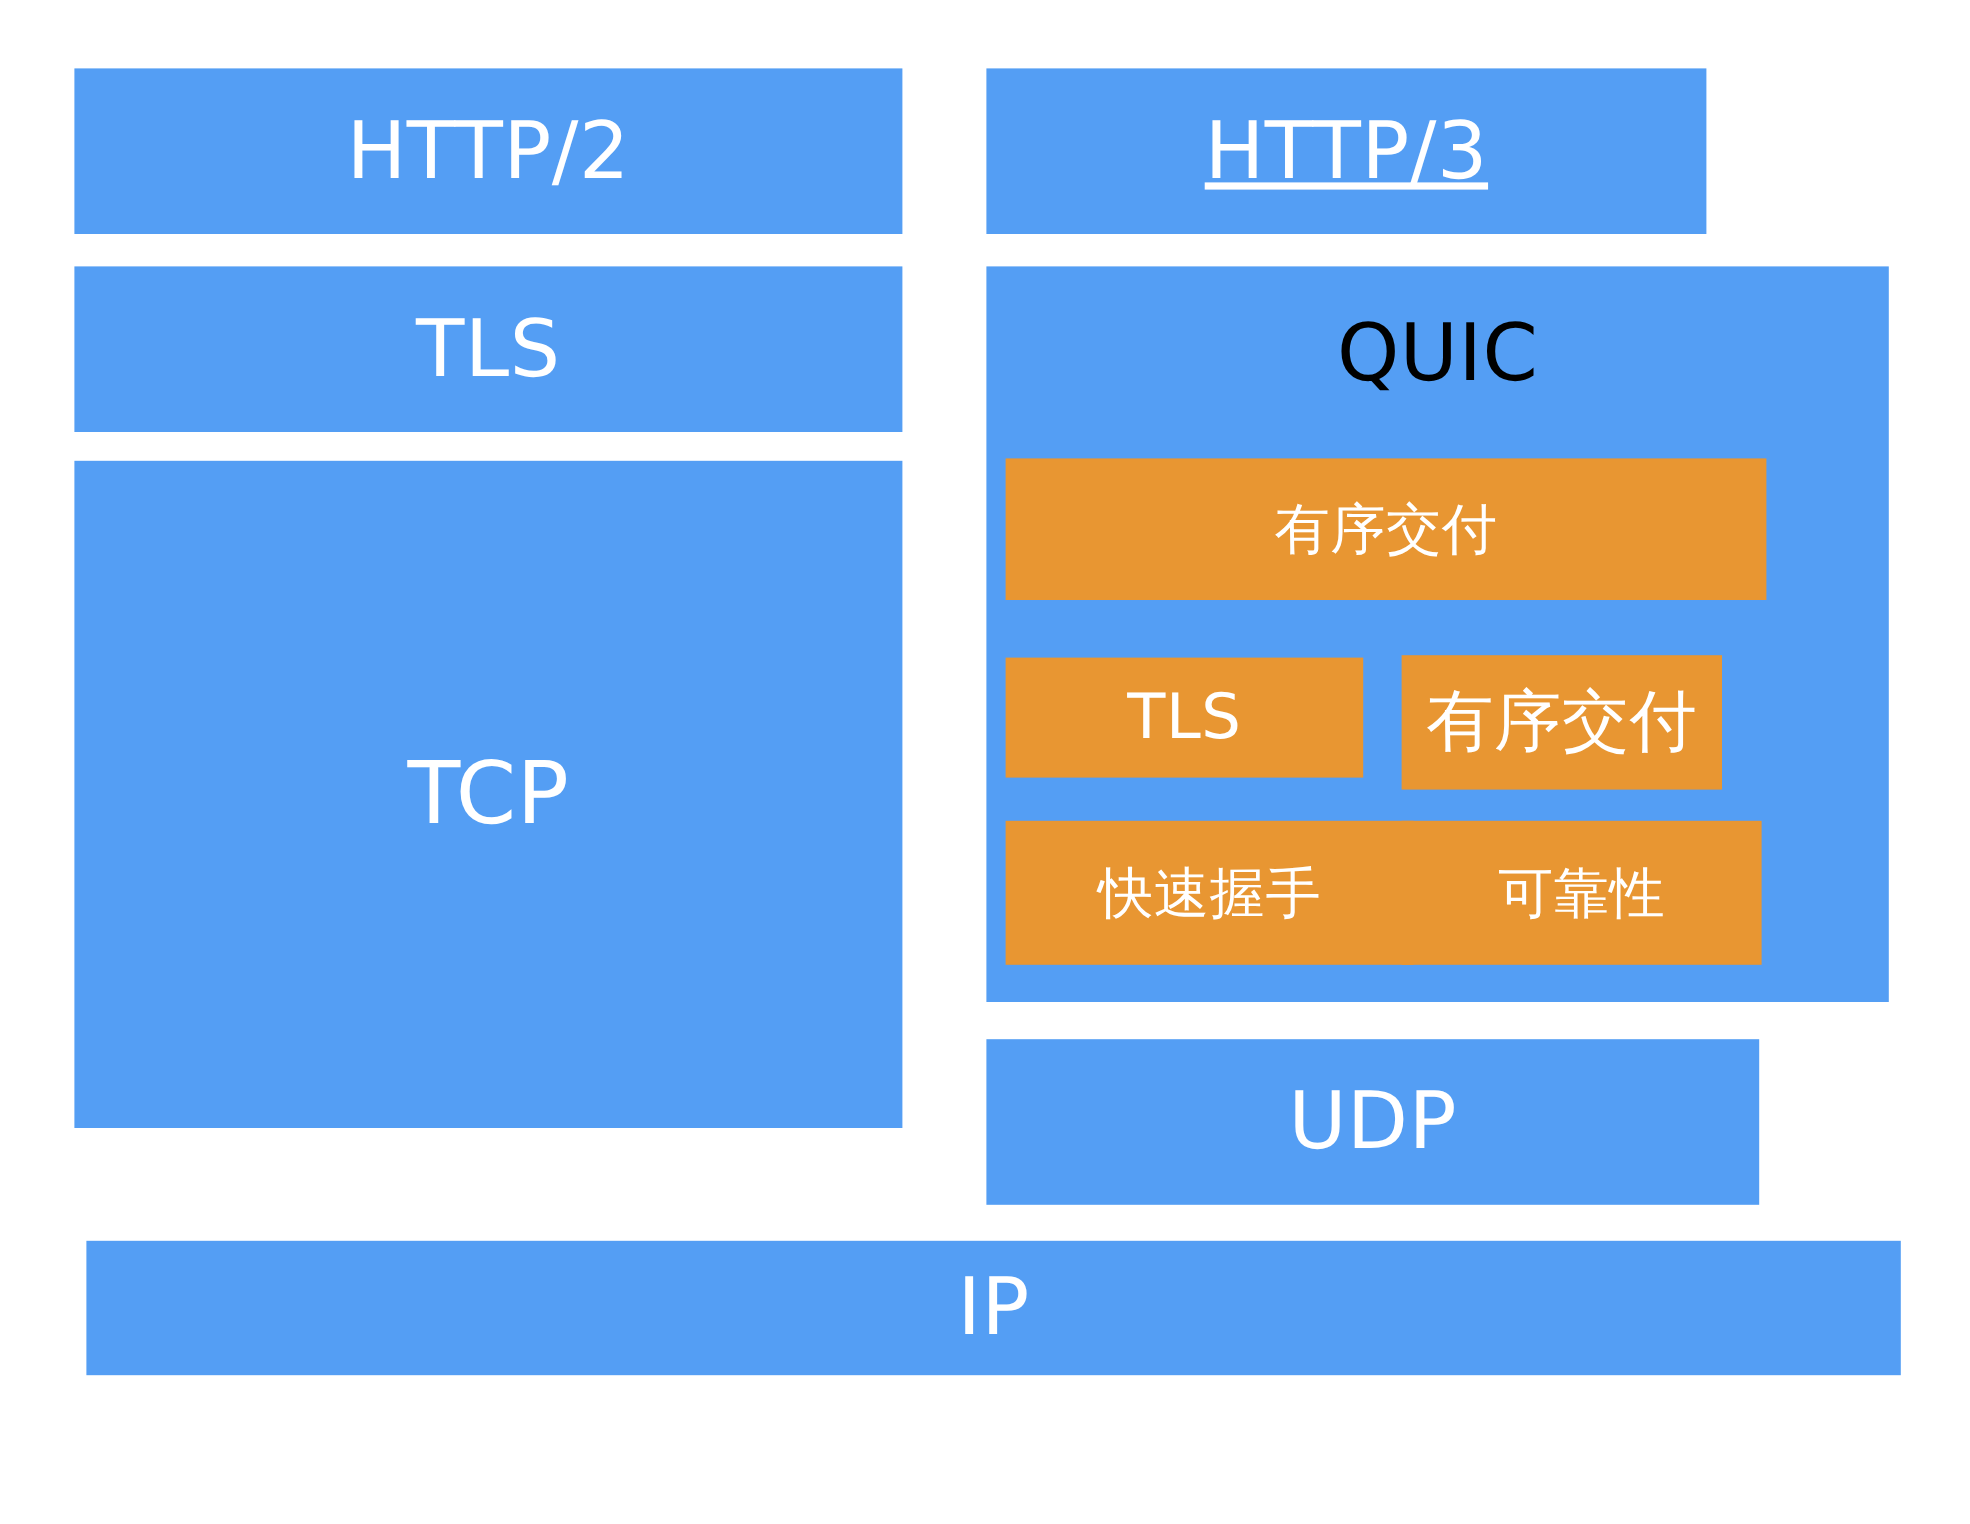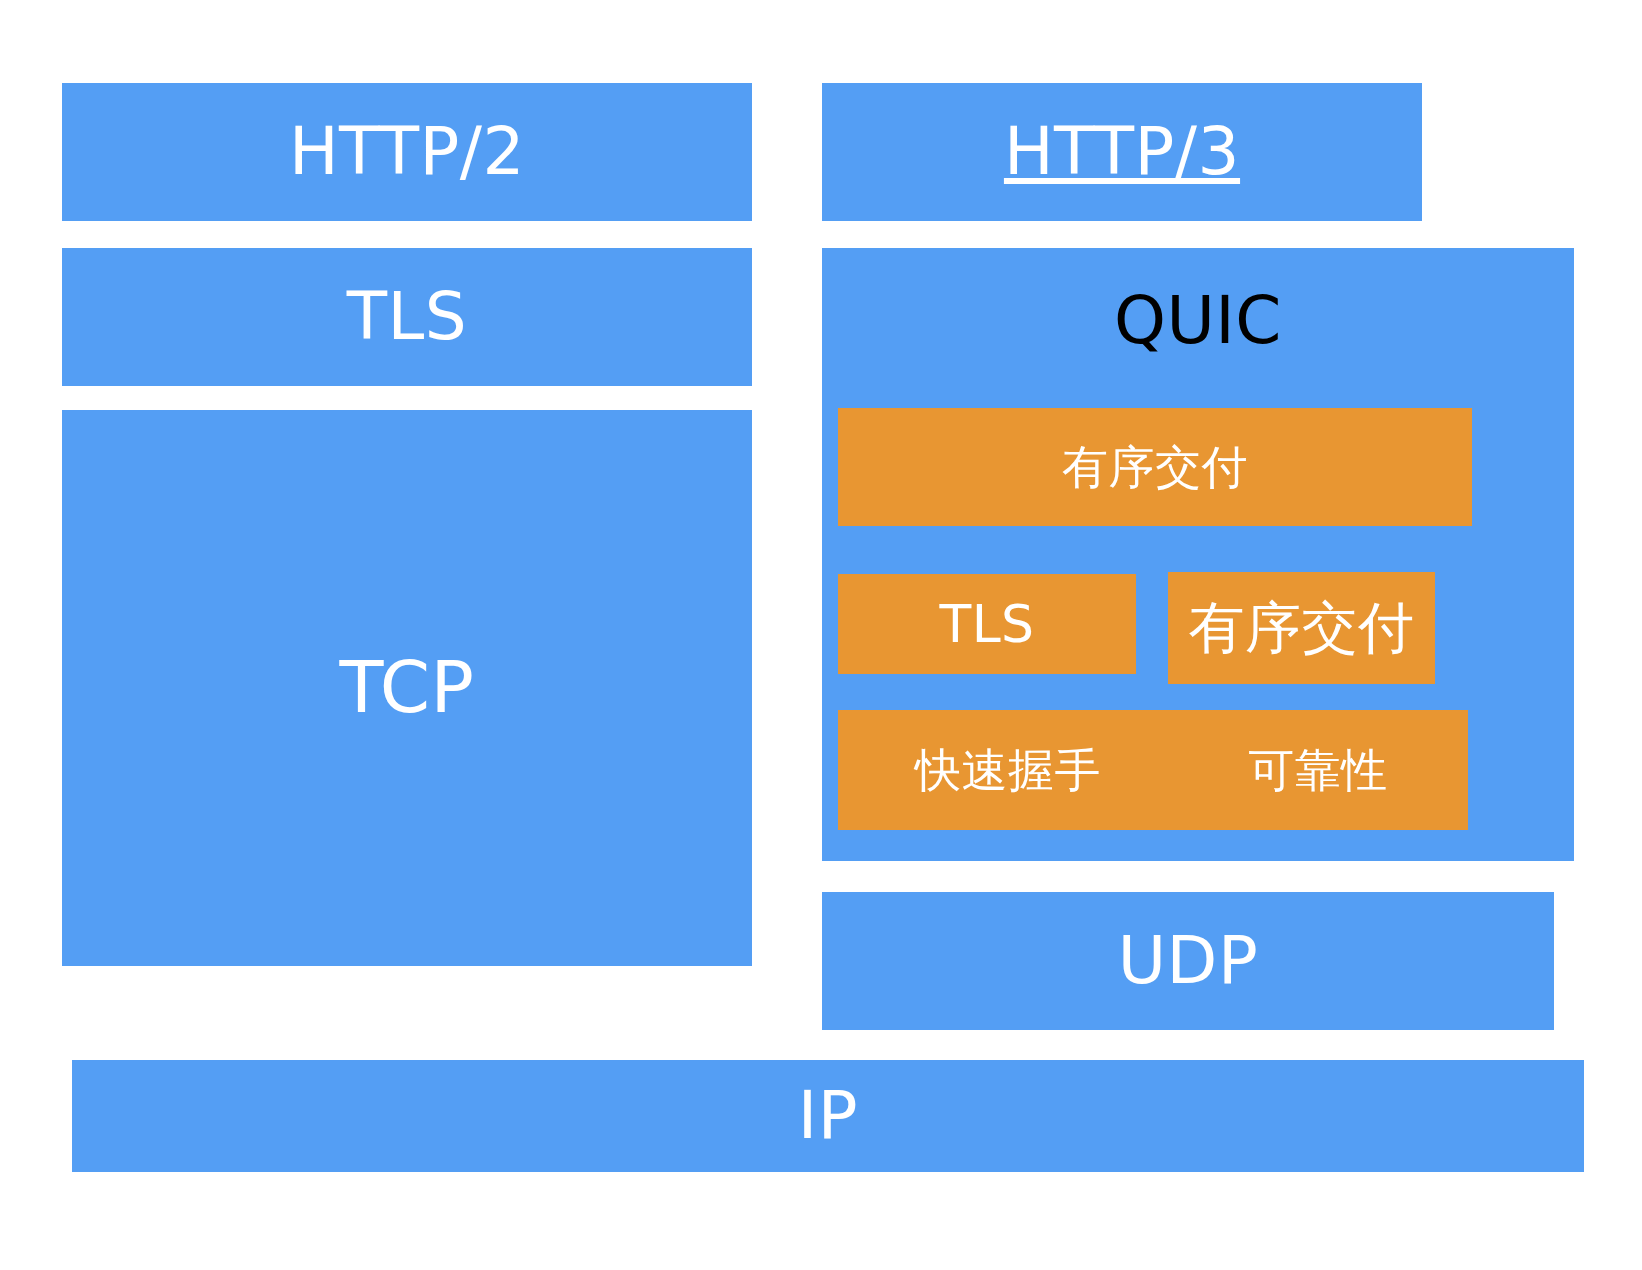--- a/index.html
+++ b/index.html
@@ -25,21 +25,20 @@
     position: absolute;
     box-sizing: border-box;
     display: flex;
     align-items: center;
     justify-content: center;
     color: #ffffff;
     text-align: center;
     line-height: 1.05;
     letter-spacing: 0.5px;
     user-select: none;
-    margin-top: 26px;
   }
 
   .blue {
     background: #549EF4;
   }
 
   .orange {
     background: #E89632;
   }
 
@@ -137,21 +136,21 @@
     left: 1168px;
     top: 684px;
     width: 300px;
     height: 120px;
     font-size: 46px;
   }
 
   #box-udp {
     left: 822px;
     top: 866px;
-    width: 732px;
+    width: 644px;
     height: 138px;
     font-size: 66px;
   }
 
   
   #box-ip {
     left: 72px;
     top: 1034px;
     width: 1512px;
     height: 112px;

